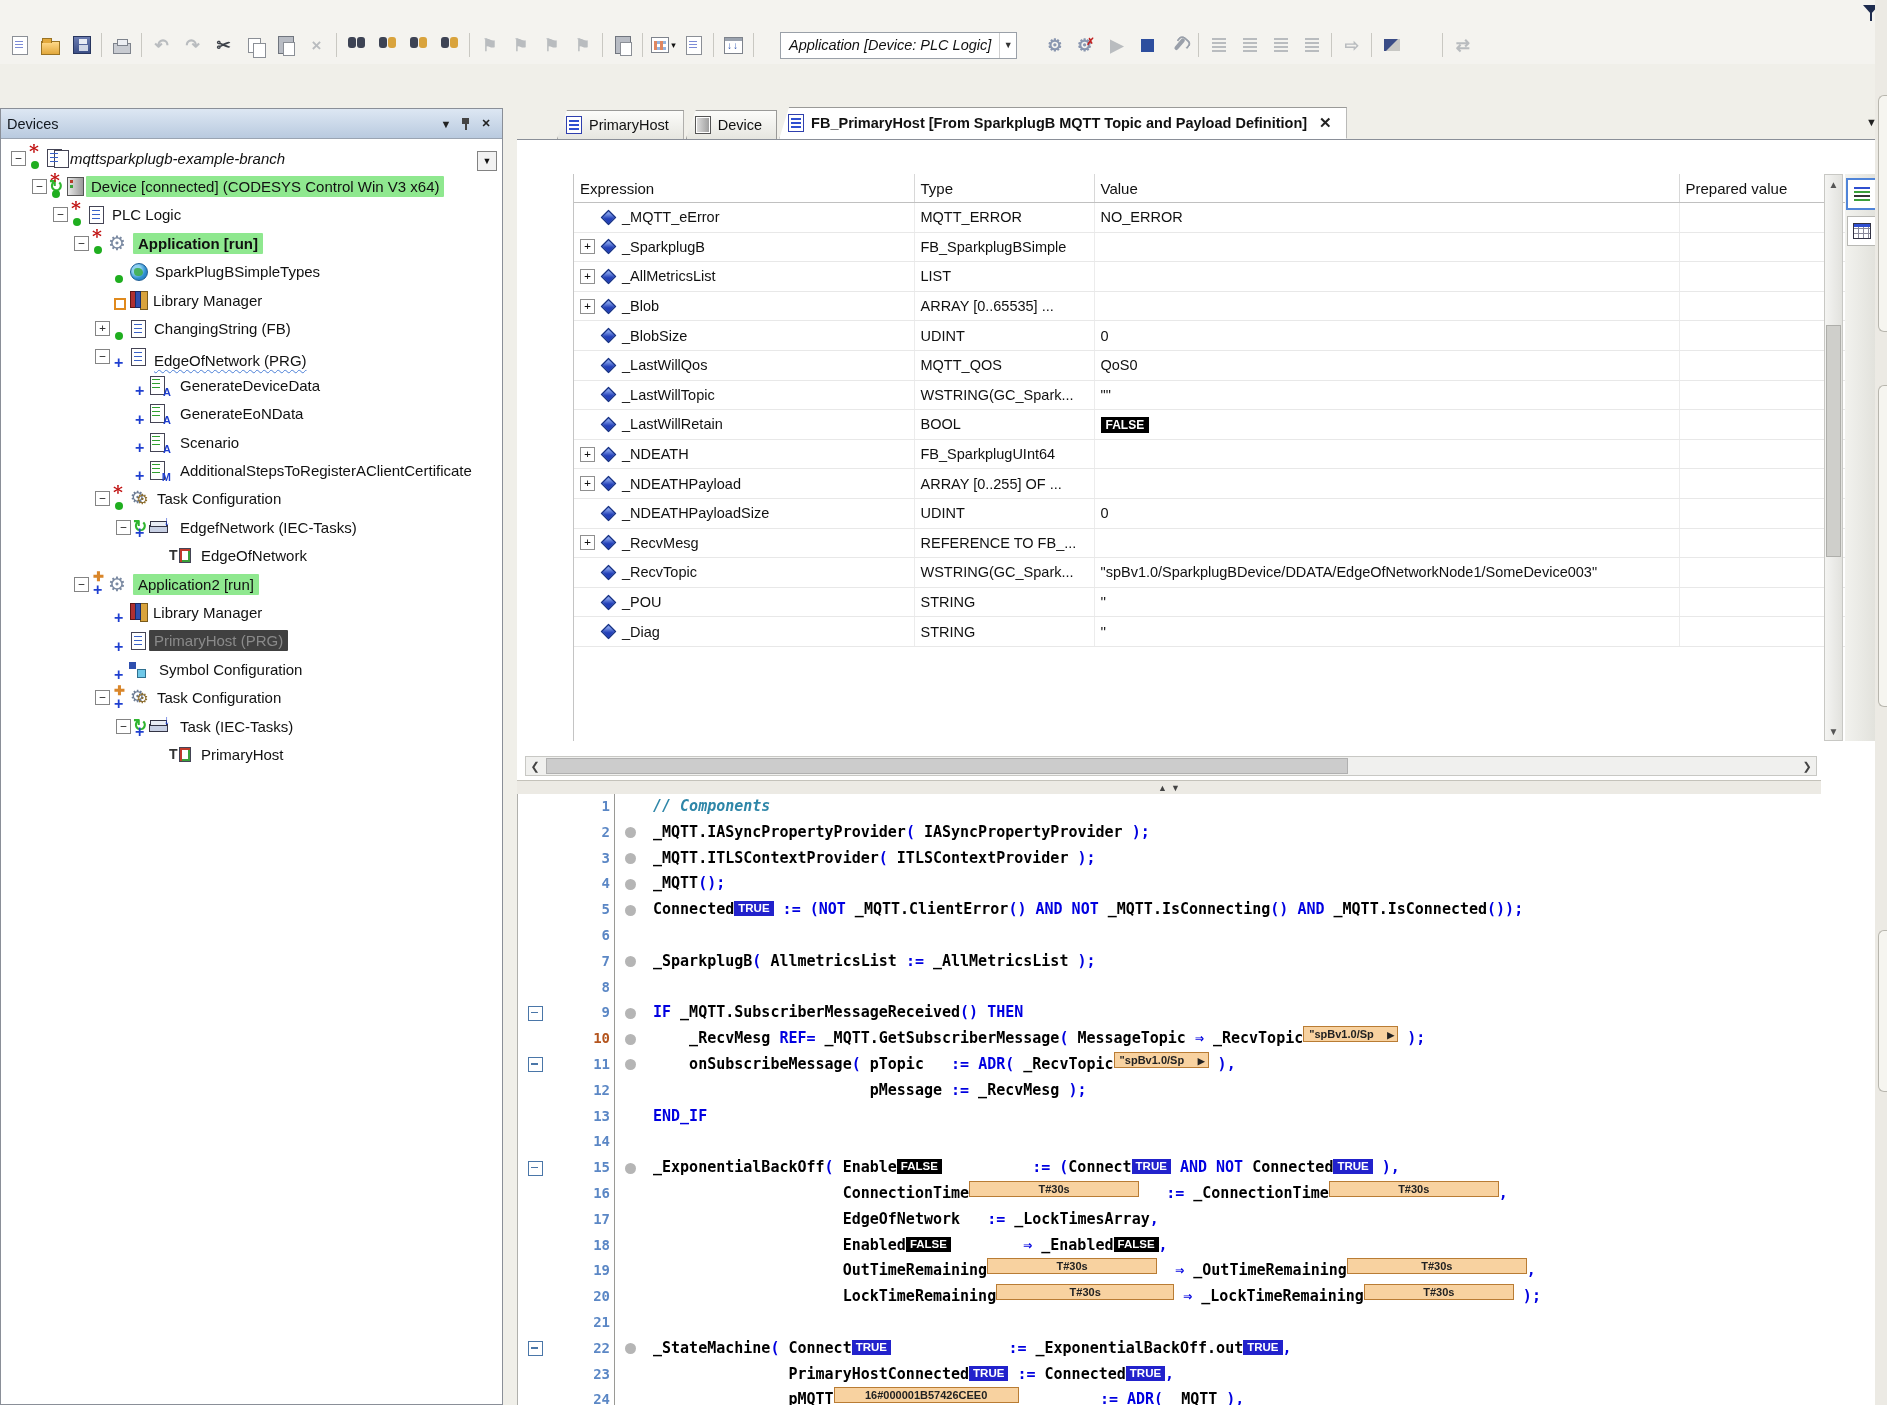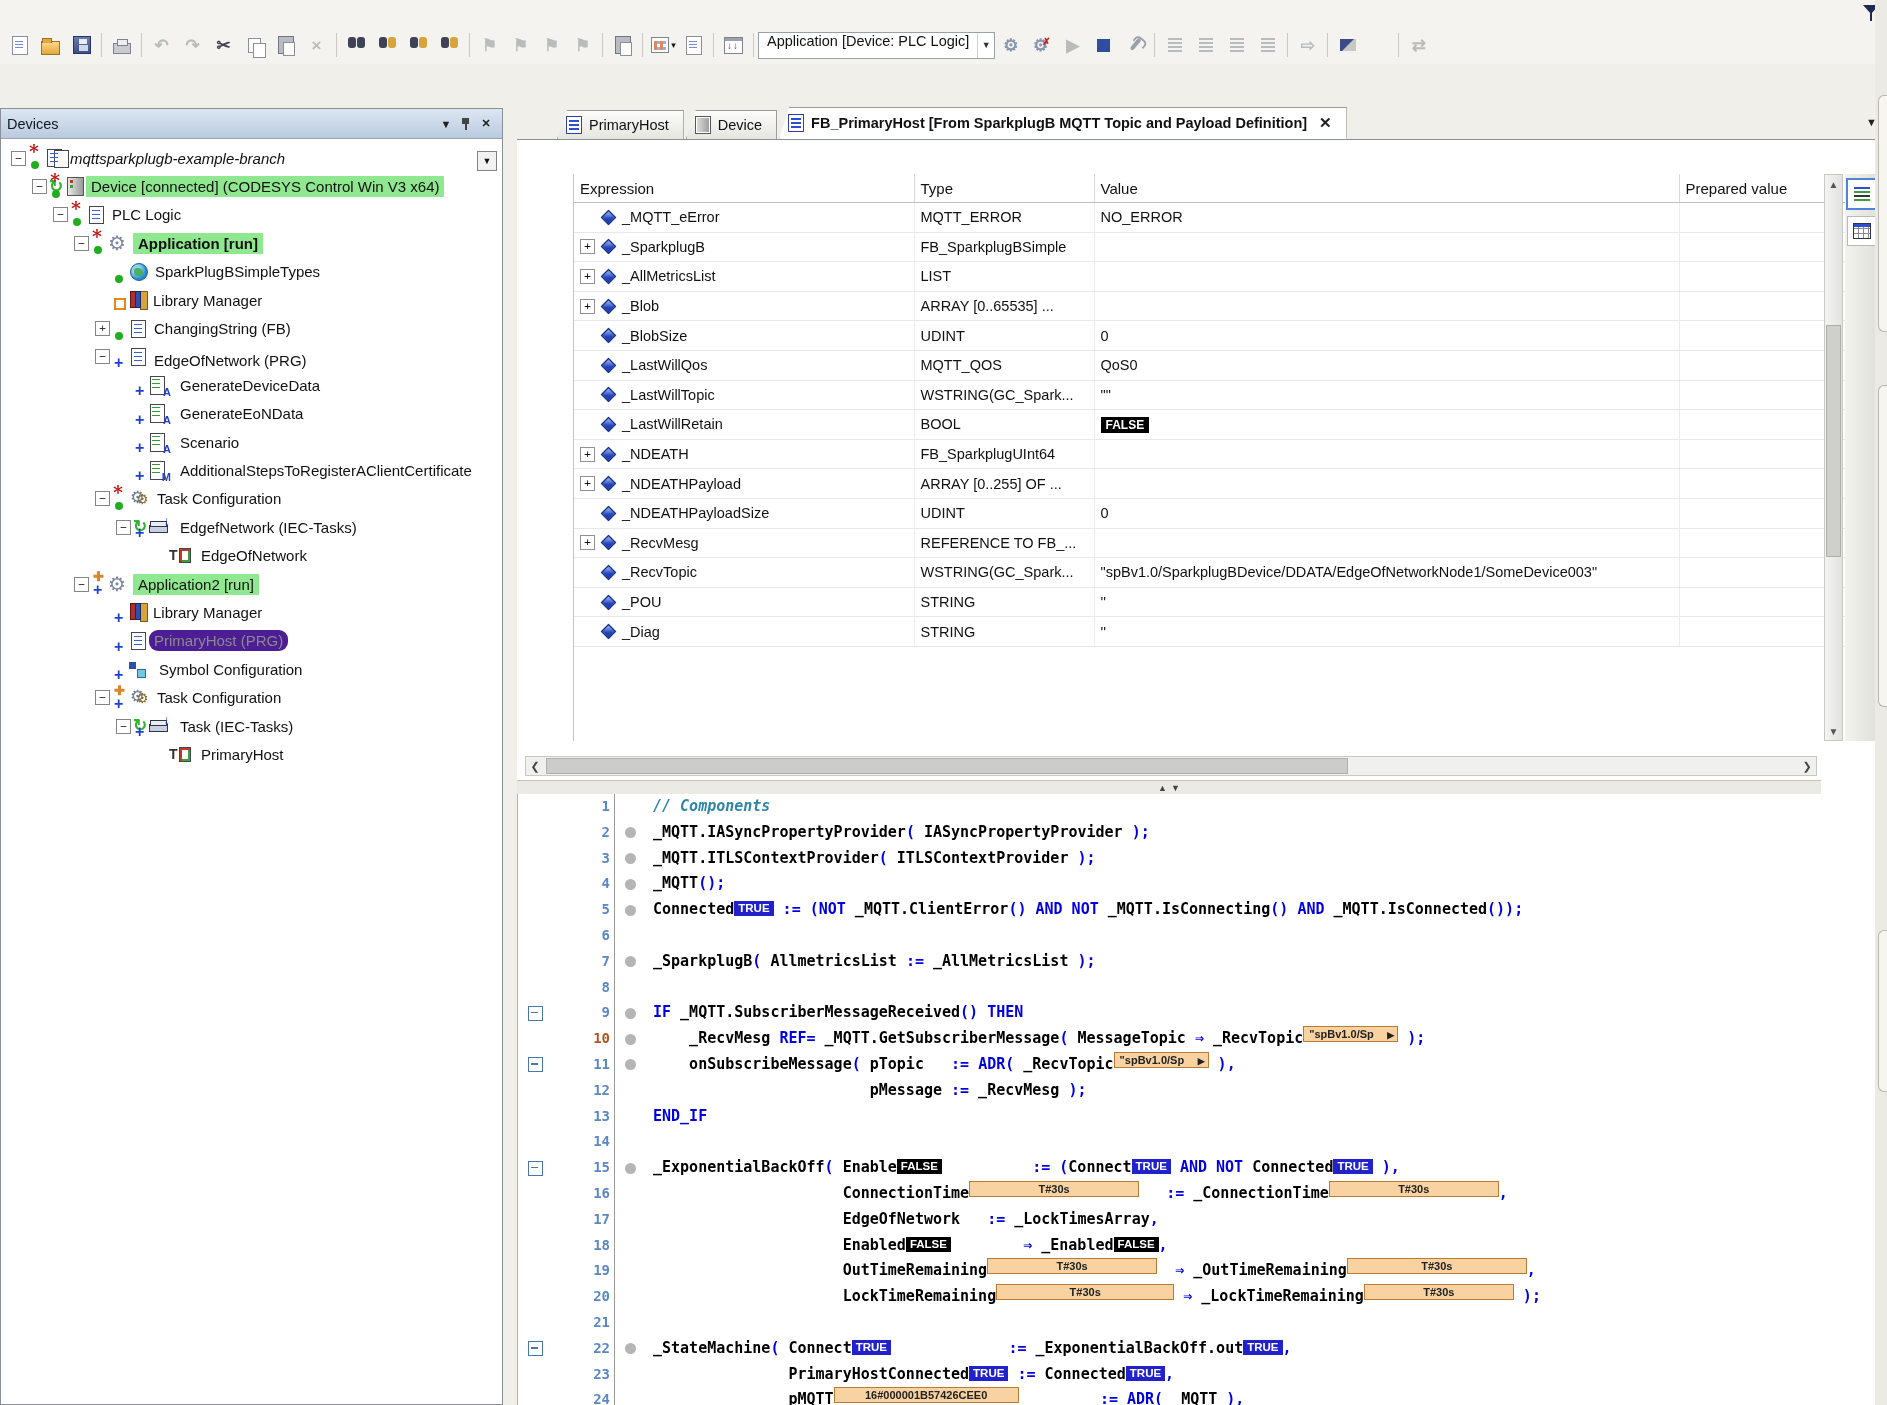--- a/index.html
+++ b/index.html
@@ -10,21 +10,21 @@
   .menu-item{padding:3px 13px;font-size:15px;color:#1a1a1a;cursor:default;}
   .funnel{position:absolute;right:6px;top:4px;width:20px;height:18px;}
   .funnel:before{content:"";position:absolute;left:2px;top:1px;border-left:8px solid transparent;border-right:8px solid transparent;border-top:9px solid #1d2b4e;}
   .funnel:after{content:"";position:absolute;left:9px;top:8px;width:2px;height:9px;background:#1d2b4e;}
   
   .toolbar{position:absolute;left:0;top:26px;right:0;height:38px;background:#f4f3ef;display:flex;align-items:center;padding-left:4px;}
   .tb-btn{width:27px;height:27px;margin:0 1px;display:flex;align-items:center;justify-content:center;border:1px solid transparent;border-radius:2px;}
   .tb-btn .g{font-size:17px;color:#3c4048;font-weight:bold;line-height:1;}
   .tb-btn.dis .g{color:#b9bcbf;}
   .tb-sep{width:1px;height:24px;background:#c9c8c2;margin:0 4px;}
-  .tb-combo{display:flex;margin:0 0;border:1px solid #9aa0a8;background:#fff;height:25px;}
+  .tb-combo{display:flex;align-items:center;margin:0 22px;border:1px solid #9aa0a8;background:#fff;height:25px;font-style:italic;}
   .tb-combo .val{padding:0 8px;font-size:14.5px;white-space:nowrap;}
   .tb-combo .dd{width:16px;height:100%;display:flex;align-items:center;justify-content:center;font-size:9px;color:#333;border-left:1px solid #d0d0d0;}
   .ci{position:relative;width:20px;height:20px;flex:none;}
   .ci-doc{background:#fff;border:1px solid #8b8f96;width:14px;height:17px;margin:1px 3px;box-shadow:inset 0 3px 0 #fff;}
   .ci-doc:after{content:"";position:absolute;left:2px;top:4px;width:8px;height:8px;
      background:repeating-linear-gradient(#7c8bd6 0 1px,transparent 1px 3px);}
   .ci-folder{background:linear-gradient(#ffd98a,#e2a83c);border:1px solid #9a7324;width:17px;height:12px;margin:5px 1px 0;}
   .ci-folder:before{content:"";position:absolute;top:-4px;left:0;width:8px;height:4px;background:#e2a83c;border:1px solid #9a7324;border-bottom:none;}
   .ci-floppy{background:linear-gradient(#6a7bb0,#3c4f86);border:1px solid #27355e;width:16px;height:16px;margin:2px;}
   .ci-floppy:before{content:"";position:absolute;left:5px;top:2px;width:8px;height:5px;background:#e8ecf4;}
@@ -69,25 +69,25 @@
   .marks{position:relative;width:13px;height:24px;flex:none;}
   .m-star{position:absolute;left:-2px;top:-6px;color:#c01010;font-size:19px;font-weight:bold;font-family:"DejaVu Serif",serif;}
   .m-ostar{position:absolute;left:-1px;top:-3px;color:#d9862a;font-size:13px;font-weight:bold;}
   .m-dot{position:absolute;left:0px;bottom:1px;width:8px;height:8px;border-radius:50%;background:#1fae1f;}
   .m-plus{position:absolute;left:-1px;bottom:-3px;color:#1f3fd0;font-size:16px;font-weight:bold;}
   .m-sync{position:absolute;left:-3px;top:1px;color:#2fb52f;font-size:17px;font-weight:bold;}
   .m-osq{position:absolute;left:-1px;bottom:2px;width:8px;height:8px;border:2px solid #e08a1e;background:#fff;}
   .tico{position:relative;width:20px;height:19px;flex:none;margin-right:6px;}
   .tlabel{padding:2px 5px;border-radius:1px;}
   .bg-green{background:#8fe88f;}
-  .bg-gray{background:#4c1d95;border-radius:9px;}
+  .bg-gray{background:#404040;}
   .t-italic{font-style:italic;}
   .t-bold{font-weight:bold;}
   .t-dim{color:#8a8a8a;}
-  .t-wavy{text-decoration-style:wavy;text-decoration-color:#4b7fd6;text-decoration-thickness:1px;text-underline-offset:3px;margin-top:8px;}
+  .t-wavy{text-decoration:underline;text-decoration-style:wavy;text-decoration-color:#4b7fd6;text-decoration-thickness:1px;text-underline-offset:3px;margin-top:8px;}
   .root-dd{position:absolute;right:5px;top:7px;width:18px;height:18px;border:1px solid #828282;background:#f2f2f2;display:flex;align-items:center;justify-content:center;font-size:9px;}
   
   .i-page{background:#fff;border:1px solid #445;width:13px;height:16px;margin:1px 3px;}
   .i-page:after{content:"";position:absolute;left:2px;top:3px;width:8px;height:10px;background:repeating-linear-gradient(#3a62c8 0 1.5px,transparent 1.5px 4px);}
   .i-proj .i2{position:absolute;left:6px;top:0px;width:13px;height:16px;background:#fff;border:1px solid #445;}
   .i-device{background:linear-gradient(90deg,#e8e8e8,#9a9a9a);border:1px solid #555;width:15px;height:17px;margin:1px 2px;}
   .i-device:after{content:"";position:absolute;left:2px;top:2px;width:3px;height:3px;background:#b83a2a;box-shadow:0 5px 0 #3aa03a;}
   .i-gear{font-size:20px;line-height:19px;color:#7b8aa2;text-align:center;}
   .i-globe{width:16px;height:16px;border-radius:50%;margin:1px 2px;background:radial-gradient(circle at 35% 35%,#8fd0f0 0 30%,#2f8fd0 60%,#1f6fb0);border:1px solid #1b5c94;}
   .i-globe:after{content:"";position:absolute;left:3px;top:4px;width:9px;height:8px;background:#3fae4f;border-radius:40% 60% 50% 50%;opacity:.9;}

